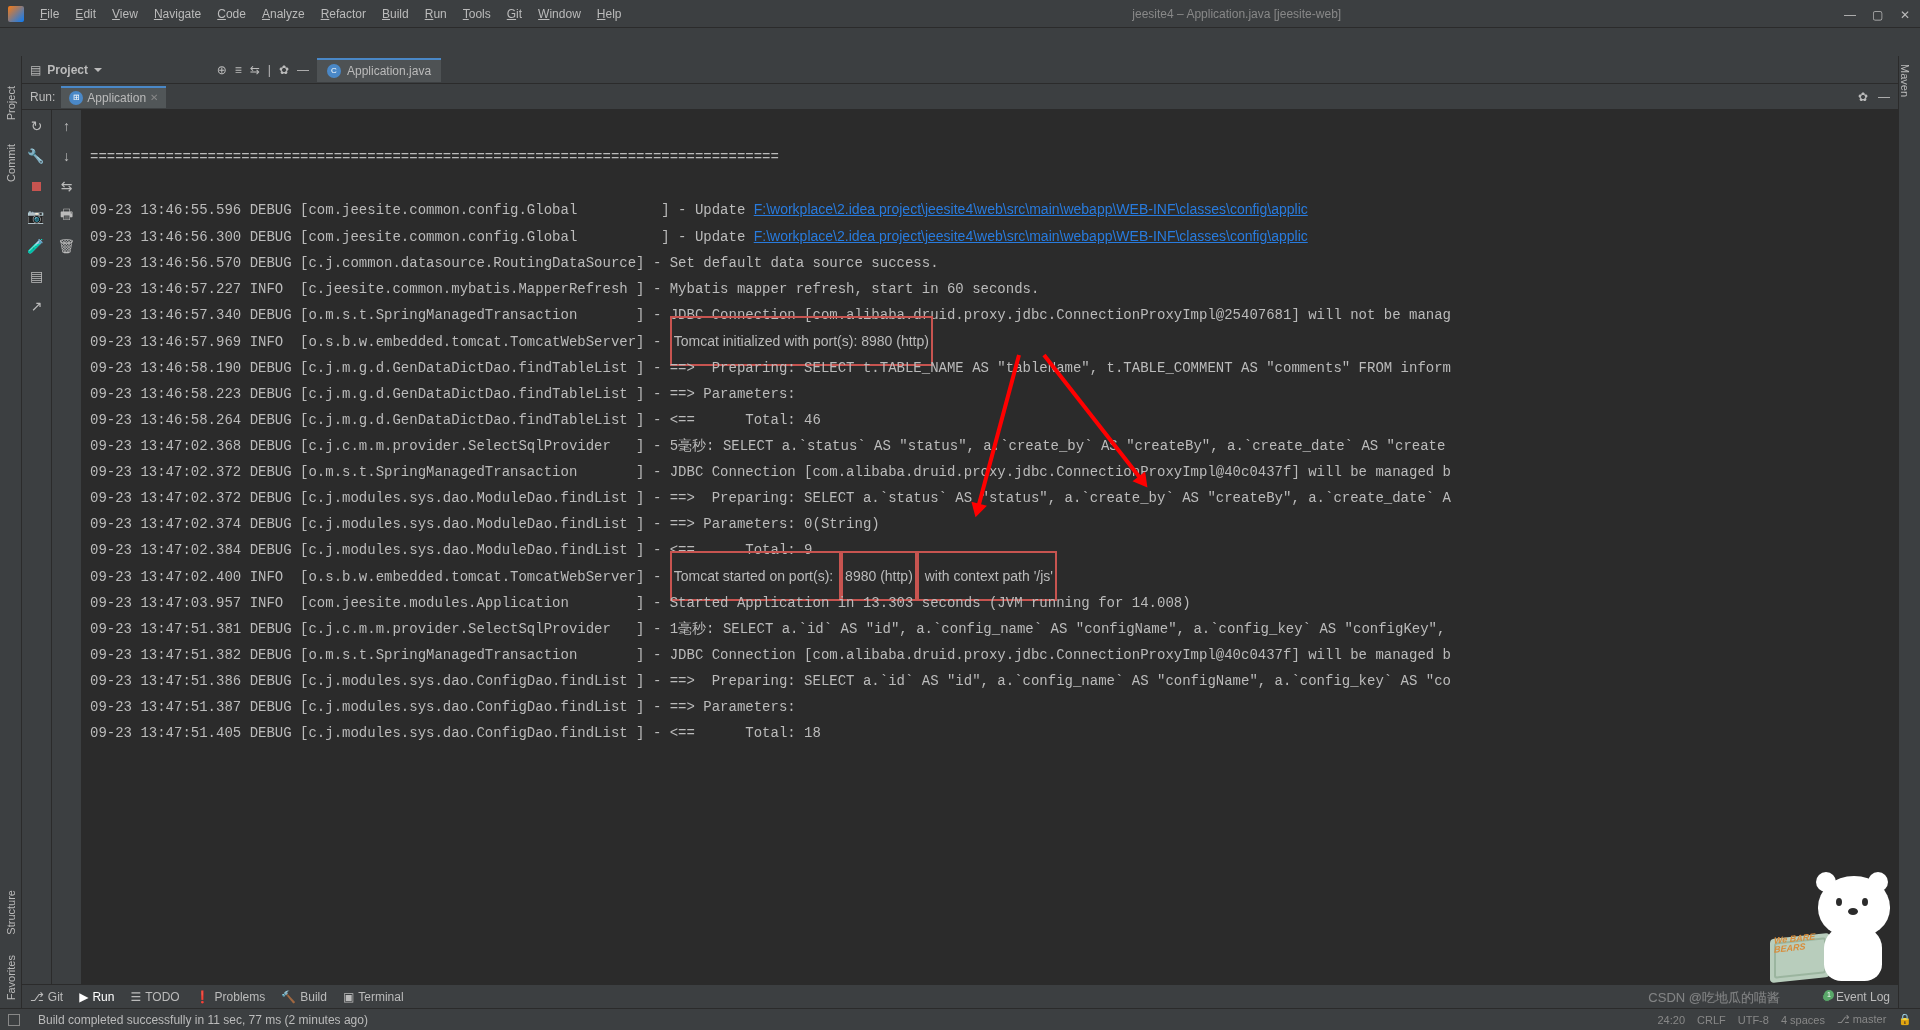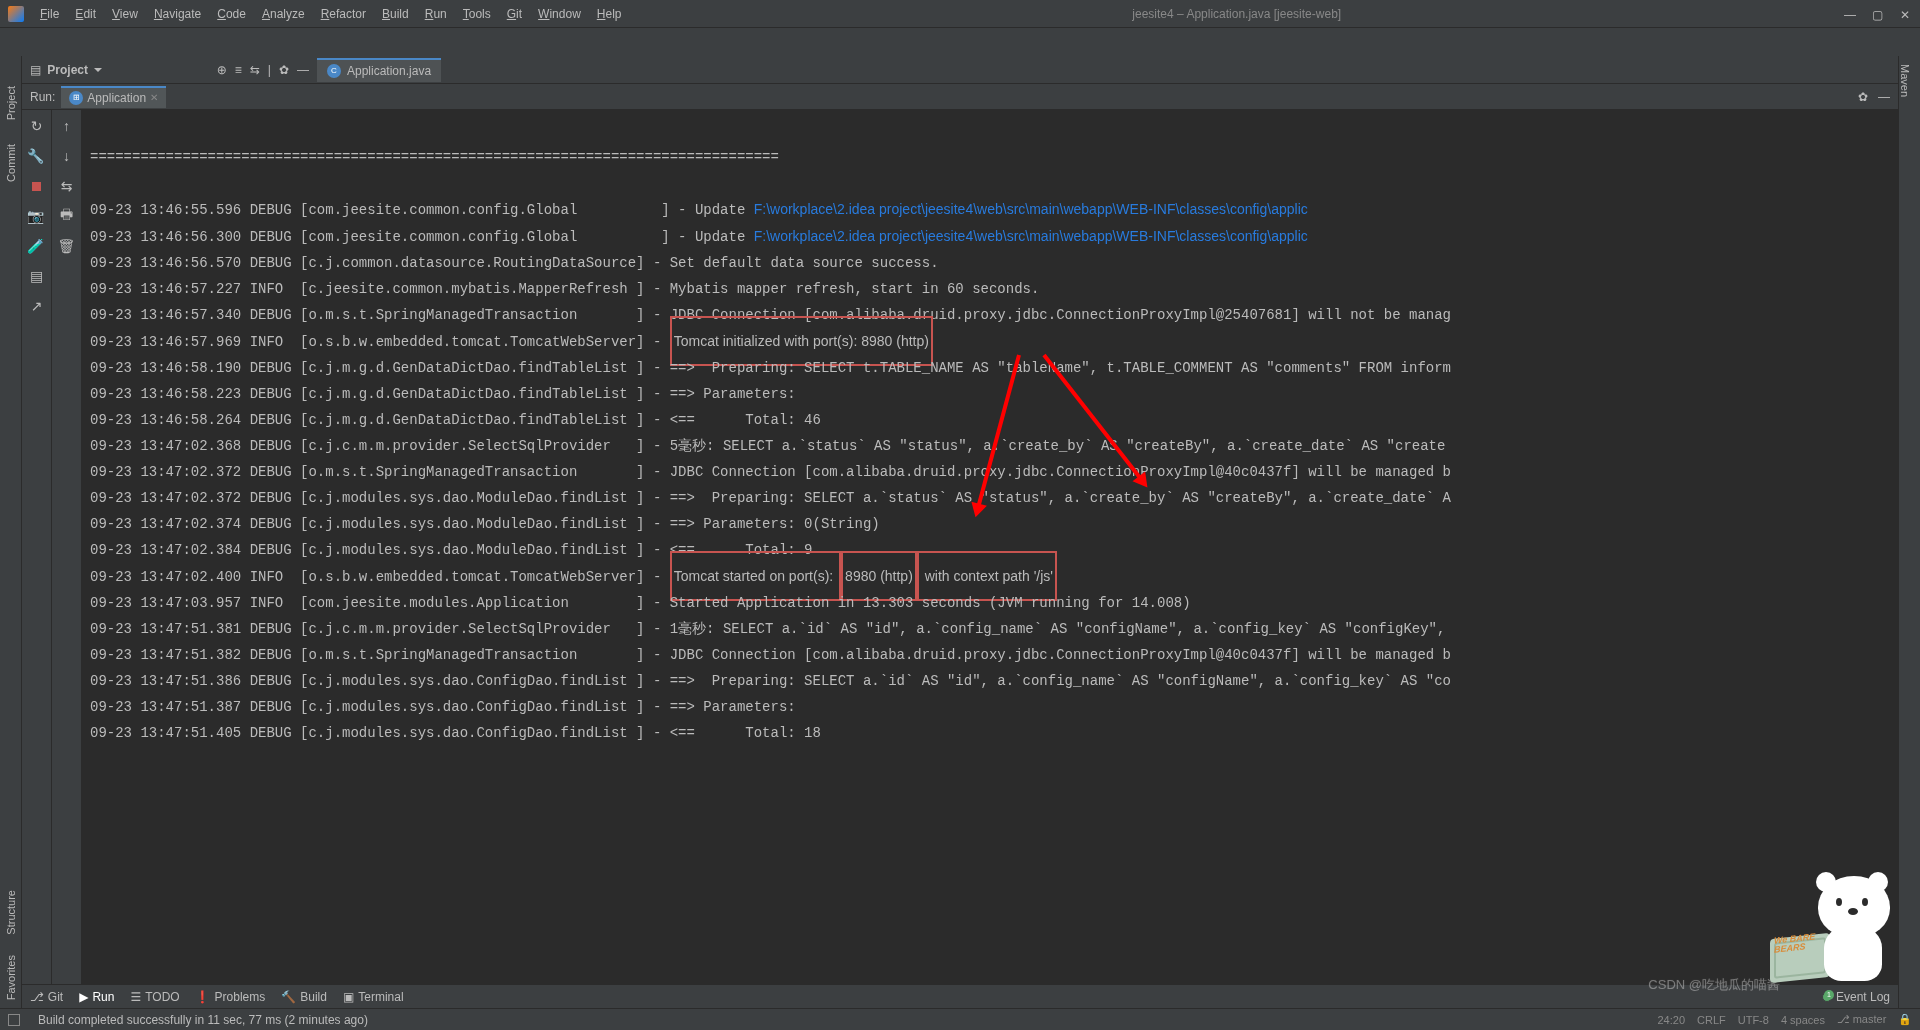--- a/index.html
+++ b/index.html
@@ -49,40 +49,40 @@
 .run-title { color:#bbb; margin-right:6px; }
 .run-tab { background:#515658; padding:3px 8px; display:flex; align-items:center; gap:4px; border-top:2px solid #4a88c7; }
 .run-tab-close { color:#888; font-size:10px; }
 .run-header-right { margin-left:auto; display:flex; gap:10px; }
 
 .run-body { flex:1; display:flex; overflow:hidden; }
 .run-tools-col1, .run-tools-col2 { width:30px; background:#3c3f41; display:flex; flex-direction:column; align-items:center; padding-top:6px; gap:10px; border-right:1px solid #2b2b2b; }
 .tool-btn { width:20px; height:20px; display:flex; align-items:center; justify-content:center; color:#bbb; font-size:14px; }
 
 .console { flex:1; padding:8px 8px; font-family:"Consolas","Courier New",monospace; font-size:14px; line-height:26px; color:#bbb; white-space:pre; overflow:hidden; position:relative; }
-.console .link { color:#287bde; }
+.console .link { color:#287bde; text-decoration:underline; }
 .console .hl { border:2px solid #c75450; padding:15px 2px; }
 
 .annot-arrow { position:absolute; width:4px; background:#ff0000; transform-origin:top center; }
 .annot-arrow:after { content:""; position:absolute; bottom:-8px; left:-6px; border-left:8px solid transparent; border-right:8px solid transparent; border-top:14px solid #ff0000; }
 
 .bottom-tabs { position:absolute; left:22px; right:22px; bottom:22px; height:24px; background:#3c3f41; border-top:1px solid #2b2b2b; display:flex; align-items:center; padding:0 8px; gap:16px; }
 .bot-tab { display:flex; align-items:center; gap:4px; color:#bbb; }
 .bot-tab.active { color:#fff; }
 .event-log { margin-left:auto; display:flex; align-items:center; gap:4px; }
 .green-dot { width:10px; height:10px; border-radius:50%; background:#59a869; border:1px solid #3c3f41; position:relative; }
 .green-dot span { position:absolute; top:-3px; right:-3px; background:#59a869; color:white; border-radius:50%; width:10px; height:10px; font-size:7px; display:flex; align-items:center; justify-content:center; }
 
 .status-bar { position:absolute; left:0; right:0; bottom:0; height:22px; background:#3c3f41; display:flex; align-items:center; padding:0 8px; border-top:1px solid #2b2b2b; }
 .status-left { display:flex; align-items:center; gap:18px; color:#bbb; }
 .status-right { margin-left:auto; display:flex; align-items:center; gap:12px; font-size:11px; color:#888; }
 
 .sq-icon { width:12px; height:12px; border:1px solid #888; display:inline-block; }
 
-.watermark { position:absolute; right:140px; bottom:36px; font-size:13px; color:#d8d8d8; opacity:.45; text-shadow:0 0 2px #555; }
+.watermark { position:absolute; right:140px; bottom:23px; font-size:13px; color:#d8d8d8; opacity:.45; text-shadow:0 0 2px #555; }
 
 .mascot { position:absolute; right:30px; bottom:44px; width:120px; height:110px; pointer-events:none; }
 .mascot .head { position:absolute; right:0; top:0; width:72px; height:62px; background:#fff; border-radius:50% 50% 48% 48%; }
 .mascot .ear1 { position:absolute; right:54px; top:-4px; width:20px; height:20px; background:#fff; border-radius:50%; }
 .mascot .ear2 { position:absolute; right:2px; top:-4px; width:20px; height:20px; background:#fff; border-radius:50%; }
 .mascot .eye { position:absolute; width:6px; height:8px; background:#2b2b2b; border-radius:50%; top:22px; }
 .mascot .eye.l { right:48px; } .mascot .eye.r { right:22px; }
 .mascot .nose { position:absolute; right:32px; top:32px; width:10px; height:7px; background:#2b2b2b; border-radius:50%; }
 .mascot .body { position:absolute; right:8px; top:50px; width:58px; height:55px; background:#fff; border-radius:40% 40% 30% 30%; }
 .mascot .book { position:absolute; left:0; bottom:6px; width:60px; height:44px; background:#b8cdbc; border-radius:4px; transform:skewY(-6deg); }

